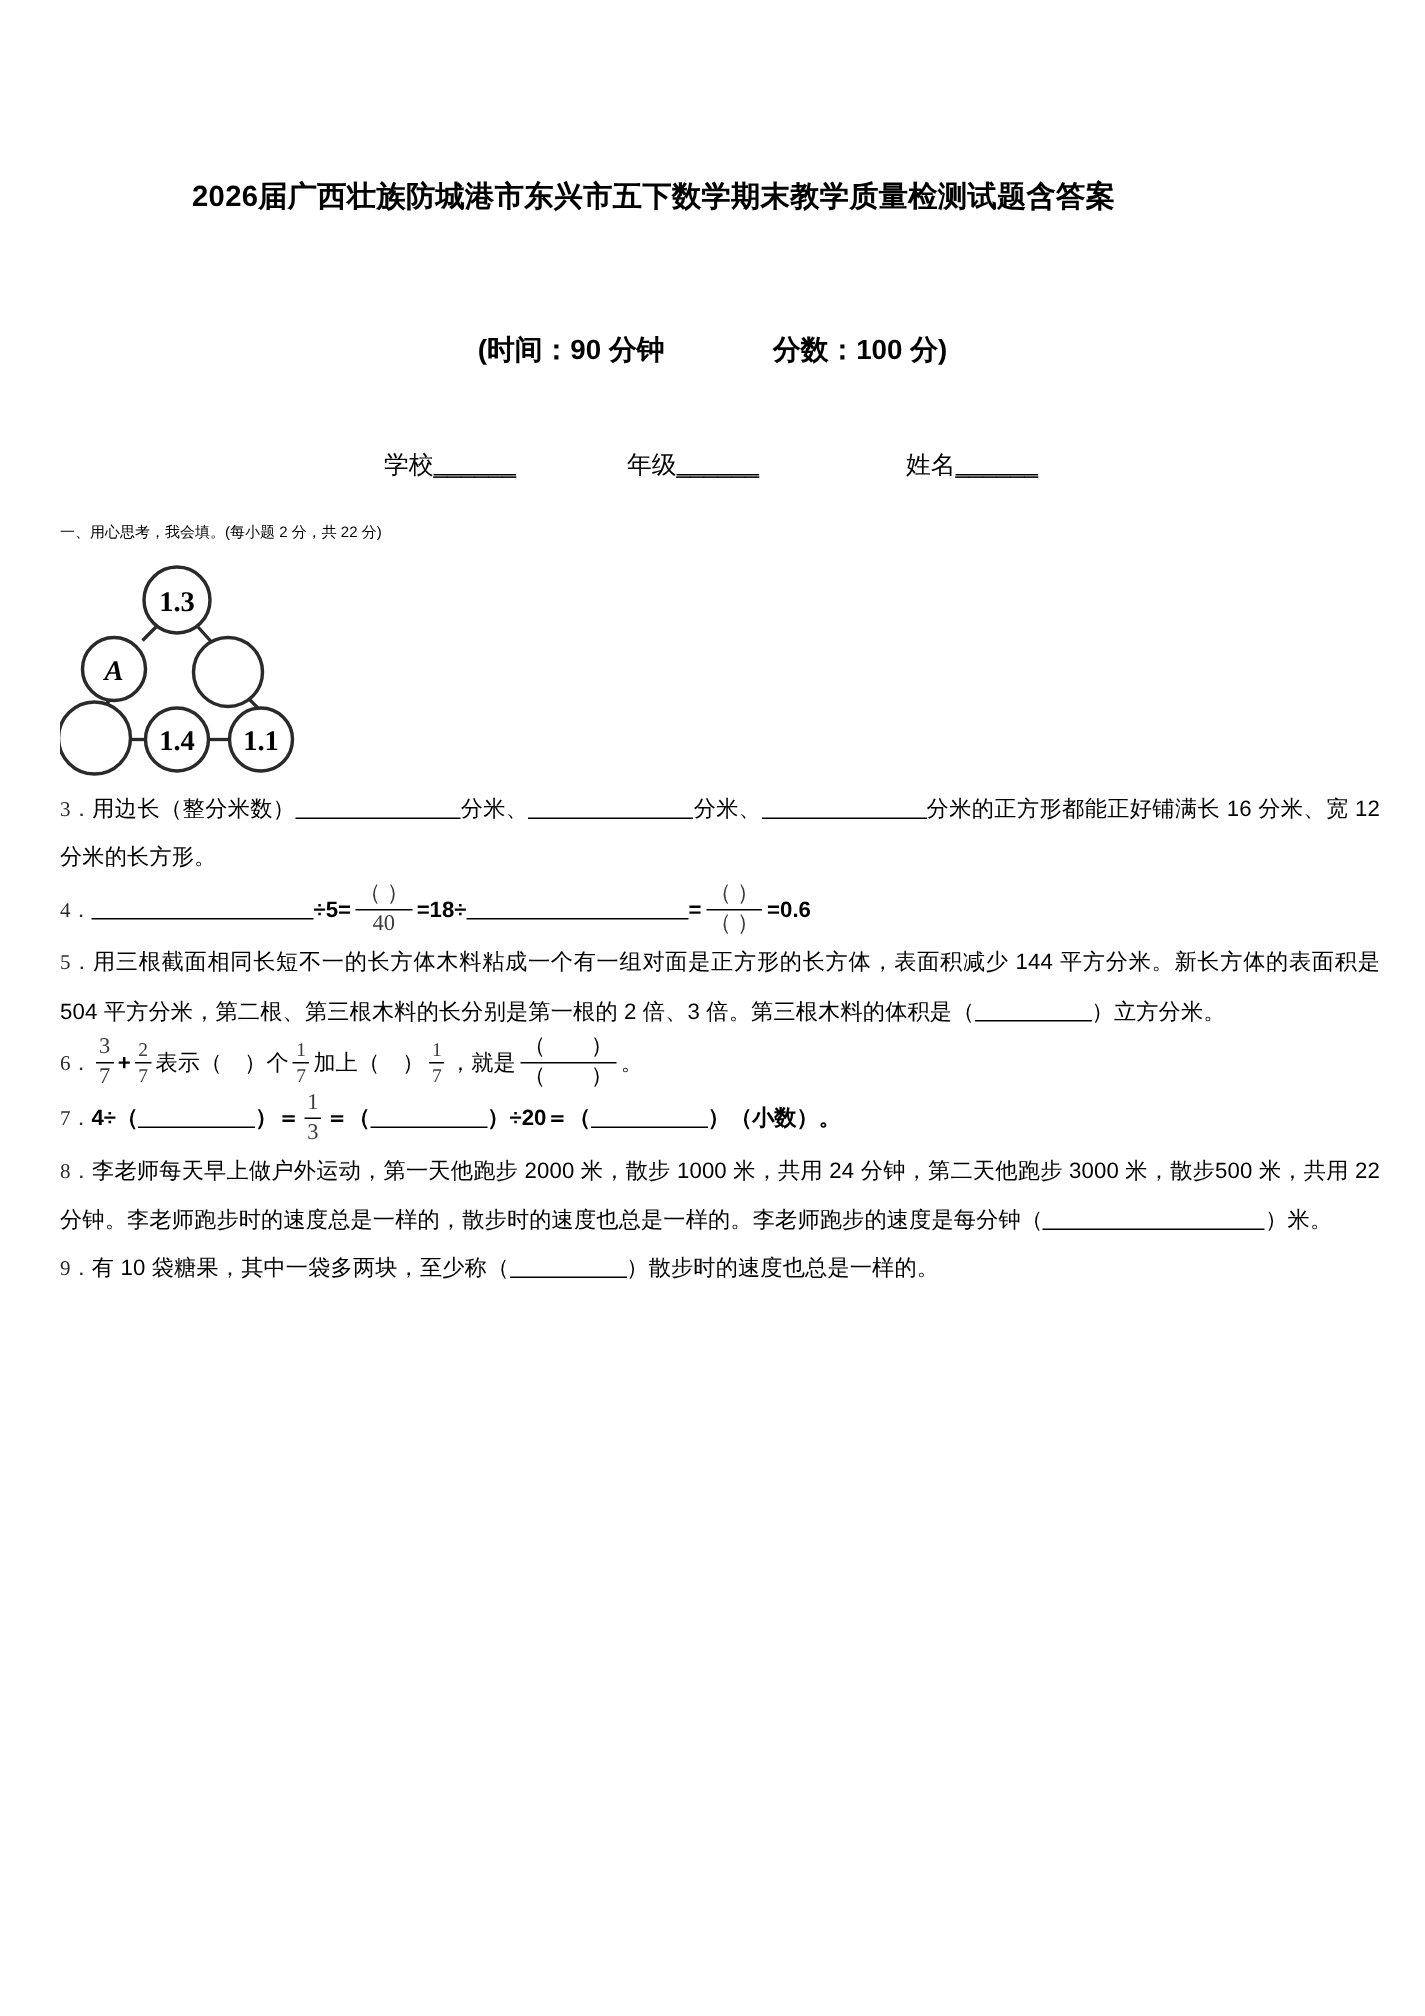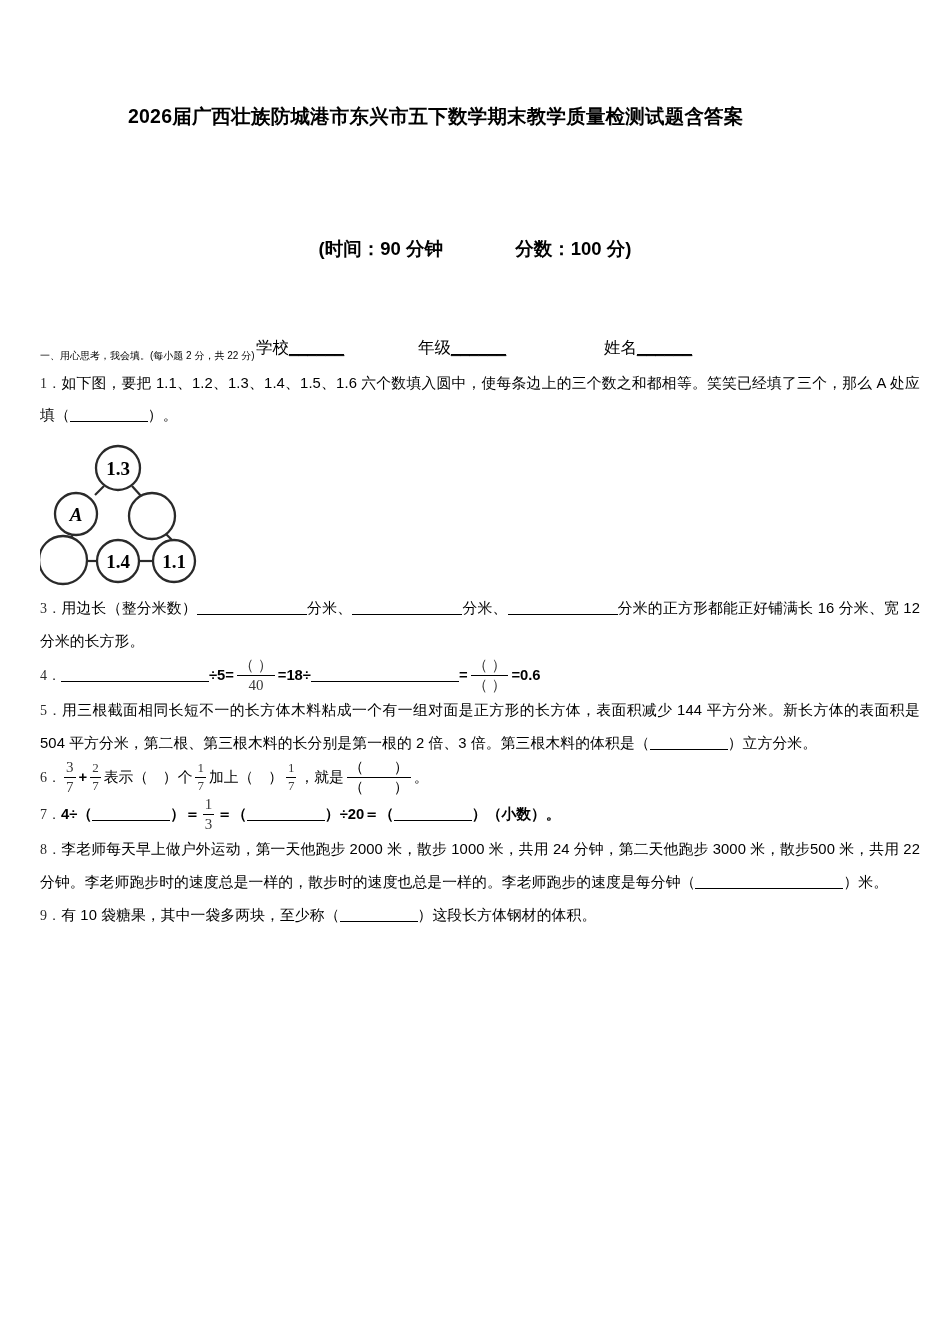--- a/index.html
+++ b/index.html
@@ -19,55 +19,54 @@
     width: 950px;
     height: 1344px;
     position: relative;
     box-sizing: border-box;
   }
 
   
   .doc-title {
     position: absolute;
     left: 128px;
-    top: 103px;
+    top: 117px;
     width: 700px;
     font-family: "Liberation Sans", "DejaVu Sans", sans-serif;
     font-weight: bold;
     font-size: 19.5px;
     letter-spacing: 0.2px;
     white-space: nowrap;
     color: #000;
   }
 
   
   .meta-line {
     position: absolute;
     left: 0;
-    top: 236px;
+    top: 220px;
     width: 950px;
     text-align: center;
     font-family: "Liberation Sans", "DejaVu Sans", sans-serif;
     font-weight: bold;
     font-size: 18.5px;
   }
   .meta-line .gap { display: inline-block; width: 62px; }
 
   .info-line {
     position: absolute;
     left: 0;
     top: 299px;
     width: 950px;
     font-size: 16.5px;
     font-family: "Liberation Sans", "DejaVu Sans", sans-serif;
   }
   .info-line .slot {
     position: absolute;
     white-space: nowrap;
-    margin-top: 38px;
   }
   .info-line .s1 { left: 256px; }
   .info-line .s2 { left: 418px; }
   .info-line .s3 { left: 604px; }
   .ul { text-decoration: underline; }
 
   
   .content {
     position: absolute;
     left: 40px;
@@ -165,21 +164,20 @@
   <div class="info-line">
     <span class="slot s1"><span>学校</span><span class="ul">______</span></span>
     <span class="slot s2"><span>年级</span><span class="ul">______</span></span>
     <span class="slot s3"><span>姓名</span><span class="ul">______</span></span>
   </div>
 
   <div class="content">
 
     <p class="sec-head">一、用心思考，我会填。(每小题 2 分，共 22 分)</p>
 
-    <p class="q"><span class="num">1．</span><span>如下图，要把 1.1、1.2、1.3、1.4、1.5、1.6 六个数填入圆中，使每条边上的三个数之和都相等。笑笑已经填了三个，那</span><span>么 A 处应填（</span><span class="blank-l"></span><span>）。</span></p>
 
     <div class="figure-wrap">
       <svg width="200" height="152" viewBox="0 0 200 152">
         <g stroke="#2a2a2a" stroke-width="2.2" fill="none">
           <line x1="64" y1="48" x2="55" y2="57"></line>
           <line x1="92" y1="48" x2="101" y2="58"></line>
           <line x1="37" y1="93" x2="29" y2="101"></line>
           <line x1="125" y1="95" x2="134" y2="104"></line>
           <line x1="47" y1="123" x2="57" y2="123"></line>
           <line x1="99" y1="123" x2="113" y2="123"></line>
@@ -207,16 +205,16 @@
     <p class="eqline"><span class="num">4．</span><span class="blank-xxl"></span><span class="bold">÷5=</span><span class="frac serif"><span class="top">（ ）</span><span class="bot">40</span></span><span class="bold">=18÷</span><span class="blank-xxl"></span><span class="bold">=</span><span class="frac serif"><span class="top">（ ）</span><span class="bot">（ ）</span></span><span class="bold">=0.6</span></p>
 
     <p class="q"><span class="num">5．</span><span>用三根截面相同长短不一的长方体木料粘成一个有一组对面是正方形的长方体，表面积减少 144 平方分米。新长方</span><span>体的表面积是 504 平方分米，第二根、第三根木料的长分别是第一根的 2 倍、3 倍。第三根木料的体积是（</span><span class="blank-l"></span><span>）立方</span><span>分米。</span></p>
 
     <p class="eqline"><span class="num">6．</span><span class="frac serif"><span class="top">3</span><span class="bot">7</span></span><span class="bold">+</span><span class="frac serif small"><span class="top">2</span><span class="bot">7</span></span><span>表示（　）个</span><span class="frac serif small"><span class="top">1</span><span class="bot">7</span></span><span>加上（　）</span><span class="frac serif small"><span class="top">1</span><span class="bot">7</span></span><span>，就是</span><span class="frac wide"><span class="top">（　　）</span><span class="bot">（　　）</span></span><span>。</span></p>
 
     <p class="eqline"><span class="num">7．</span><span class="bold">4÷（</span><span class="blank-l"></span><span class="bold">）＝</span><span class="frac serif"><span class="top">1</span><span class="bot">3</span></span><span class="bold">＝（</span><span class="blank-l"></span><span class="bold">）÷20＝（</span><span class="blank-l"></span><span class="bold">）（小数）。</span></p>
 
     <p class="q"><span class="num">8．</span><span>李老师每天早上做户外运动，第一天他跑步 2000 米，散步 1000 米，共用 24 分钟，第二天他跑步 3000 米，散步</span><span>500 米，共用 22 分钟。李老师跑步时的速度总是一样的，散步时的速度也总是一样的。李老师跑步的速度是每分钟（</span><span class="blank-xxl"></span><span>）米。</span></p>
 
-    <p class="q"><span class="num">9．</span><span>有 10 袋糖果，其中一袋多两块，至少称（</span><span class="blank-l"></span><span>）这段长方体钢材的体积。</span></p>
+    <p class="q"><span class="num">9．</span><span>有 10 袋糖果，其中一袋多两块，至少称（</span><span class="blank-l"></span><span>）散步时的速度也总是一样的。</span></p>
 
   </div>
 </div>
 
 </body></html>

